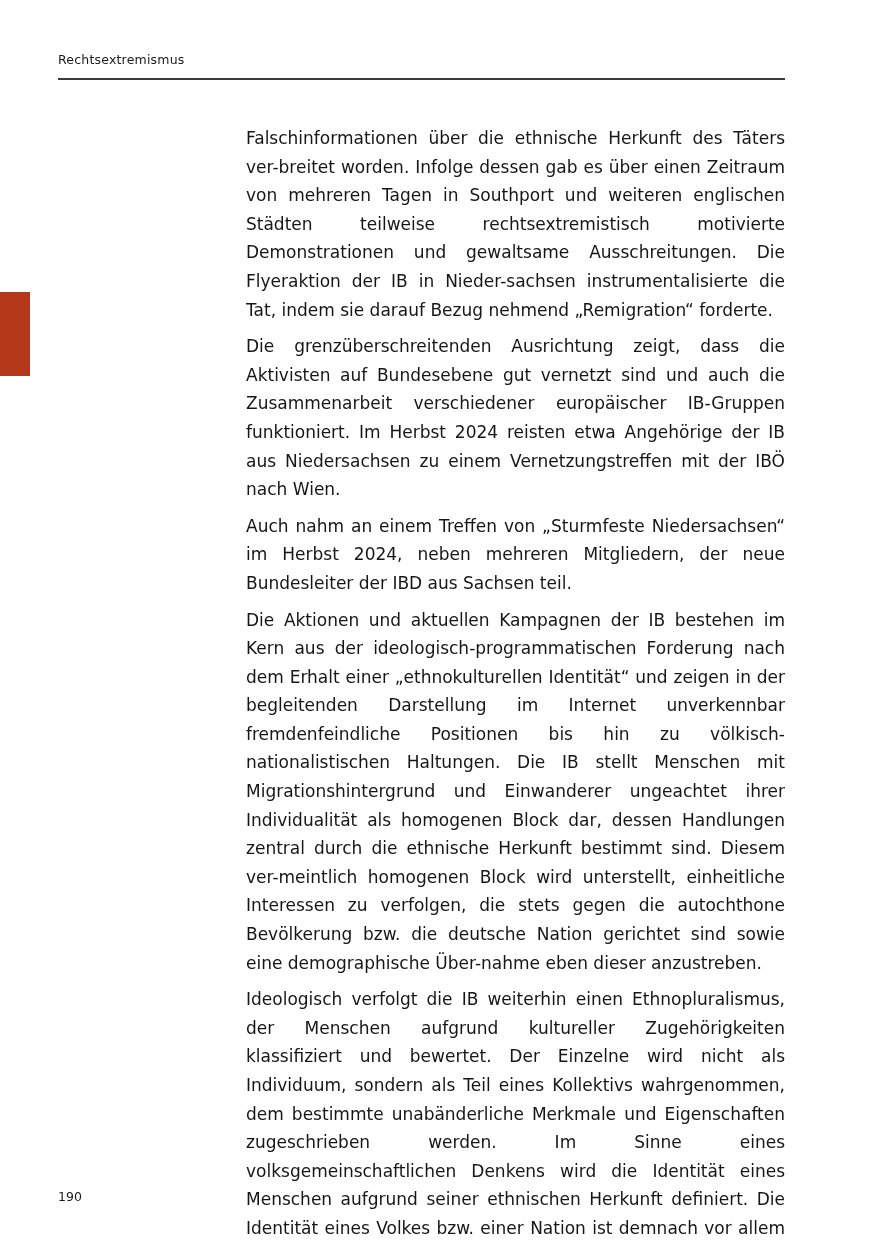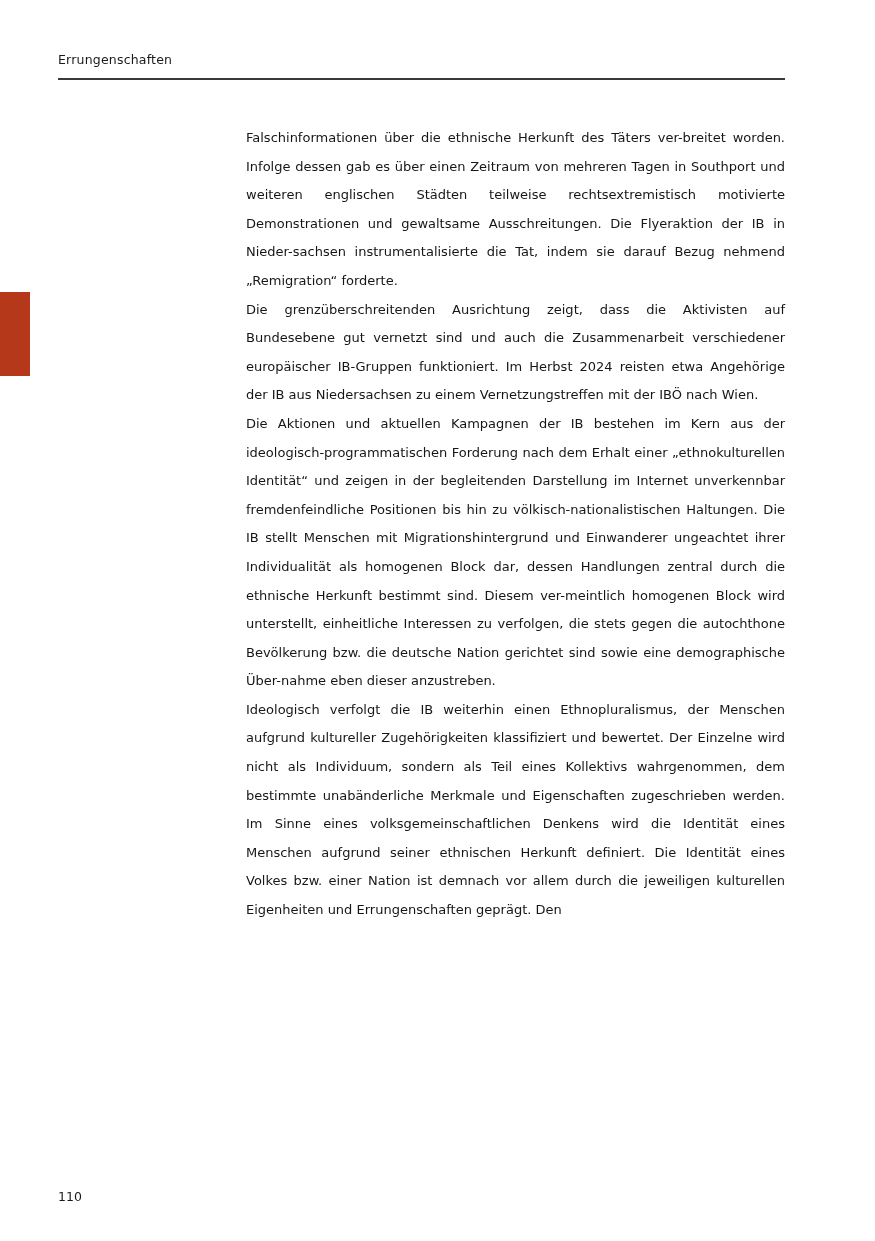--- a/index.html
+++ b/index.html
@@ -48,30 +48,30 @@
     background: #b5381a;
   }
   
   .column {
     position: absolute;
     left: 246px;
     top: 124px;
     width: 539px;
   }
   .para {
-    font-size: 13px;
+    font-size: 17px;
     line-height: 28.6px;
     color: #161616;
     text-align: justify;
     text-justify: inter-word;
     margin: 0;
     hyphens: manual;
   }
   .para + .para {
-    margin-top: 0;
+    margin-top: 8px;
   }
   .subhead {
     font-size: 15.3px;
     line-height: 28.6px;
     color: #b5381a;
     margin: 0;
     font-weight: normal;
     padding-top: 28px;
   }
   .gap-after-head {
@@ -85,30 +85,31 @@
     font-size: 12.5px;
     color: #1a1a1a;
   }
 </style>
 </head>
 <body>
 
 <div class="page">
 
   <div class="header">
-    <div class="header-text">Errungenschaften</div>
+    <div class="header-text">Rechtsextremismus</div>
     <div class="header-rule"></div>
   </div>
 
   <div class="side-tab"></div>
 
   <div class="column">
     <p class="para">Falschinformationen über die ethnische Herkunft des Täters ver-breitet worden. Infolge dessen gab es über einen Zeitraum von mehreren Tagen in Southport und weiteren englischen Städten teilweise rechtsextremistisch motivierte Demonstrationen und gewaltsame Ausschreitungen. Die Flyeraktion der IB in Nieder-sachsen instrumentalisierte die Tat, indem sie darauf Bezug nehmend „Remigration“ forderte.</p>
     <p class="para">Die grenzüberschreitenden Ausrichtung zeigt, dass die Aktivisten auf Bundesebene gut vernetzt sind und auch die Zusammenarbeit verschiedener europäischer IB-Gruppen funktioniert. Im Herbst 2024 reisten etwa Angehörige der IB aus Niedersachsen zu einem Vernetzungstreffen mit der IBÖ nach Wien.</p>
+    <p class="para">Auch nahm an einem Treffen von „Sturmfeste Niedersachsen“ im Herbst 2024, neben mehreren Mitgliedern, der neue Bundesleiter der IBD aus Sachsen teil.</p>
 
 
     <p class="para gap-after-head">Die Aktionen und aktuellen Kampagnen der IB bestehen im Kern aus der ideologisch-programmatischen Forderung nach dem Erhalt einer „ethnokulturellen Identität“ und zeigen in der begleitenden Darstellung im Internet unverkennbar fremdenfeindliche Positionen bis hin zu völkisch-nationalistischen Haltungen. Die IB stellt Menschen mit Migrationshintergrund und Einwanderer ungeachtet ihrer Individualität als homogenen Block dar, dessen Handlungen zentral durch die ethnische Herkunft bestimmt sind. Diesem ver-meintlich homogenen Block wird unterstellt, einheitliche Interessen zu verfolgen, die stets gegen die autochthone Bevölkerung bzw. die deutsche Nation gerichtet sind sowie eine demographische Über-nahme eben dieser anzustreben.</p>
     <p class="para">Ideologisch verfolgt die IB weiterhin einen Ethnopluralismus, der Menschen aufgrund kultureller Zugehörigkeiten klassifiziert und bewertet. Der Einzelne wird nicht als Individuum, sondern als Teil eines Kollektivs wahrgenommen, dem bestimmte unabänderliche Merkmale und Eigenschaften zugeschrieben werden. Im Sinne eines volksgemeinschaftlichen Denkens wird die Identität eines Menschen aufgrund seiner ethnischen Herkunft definiert. Die Identität eines Volkes bzw. einer Nation ist demnach vor allem durch die jeweiligen kulturellen Eigenheiten und Errungenschaften geprägt. Den</p>
   </div>
 
-  <div class="folio">110</div>
+  <div class="folio">190</div>
 
 </div>
 
 </body></html>

